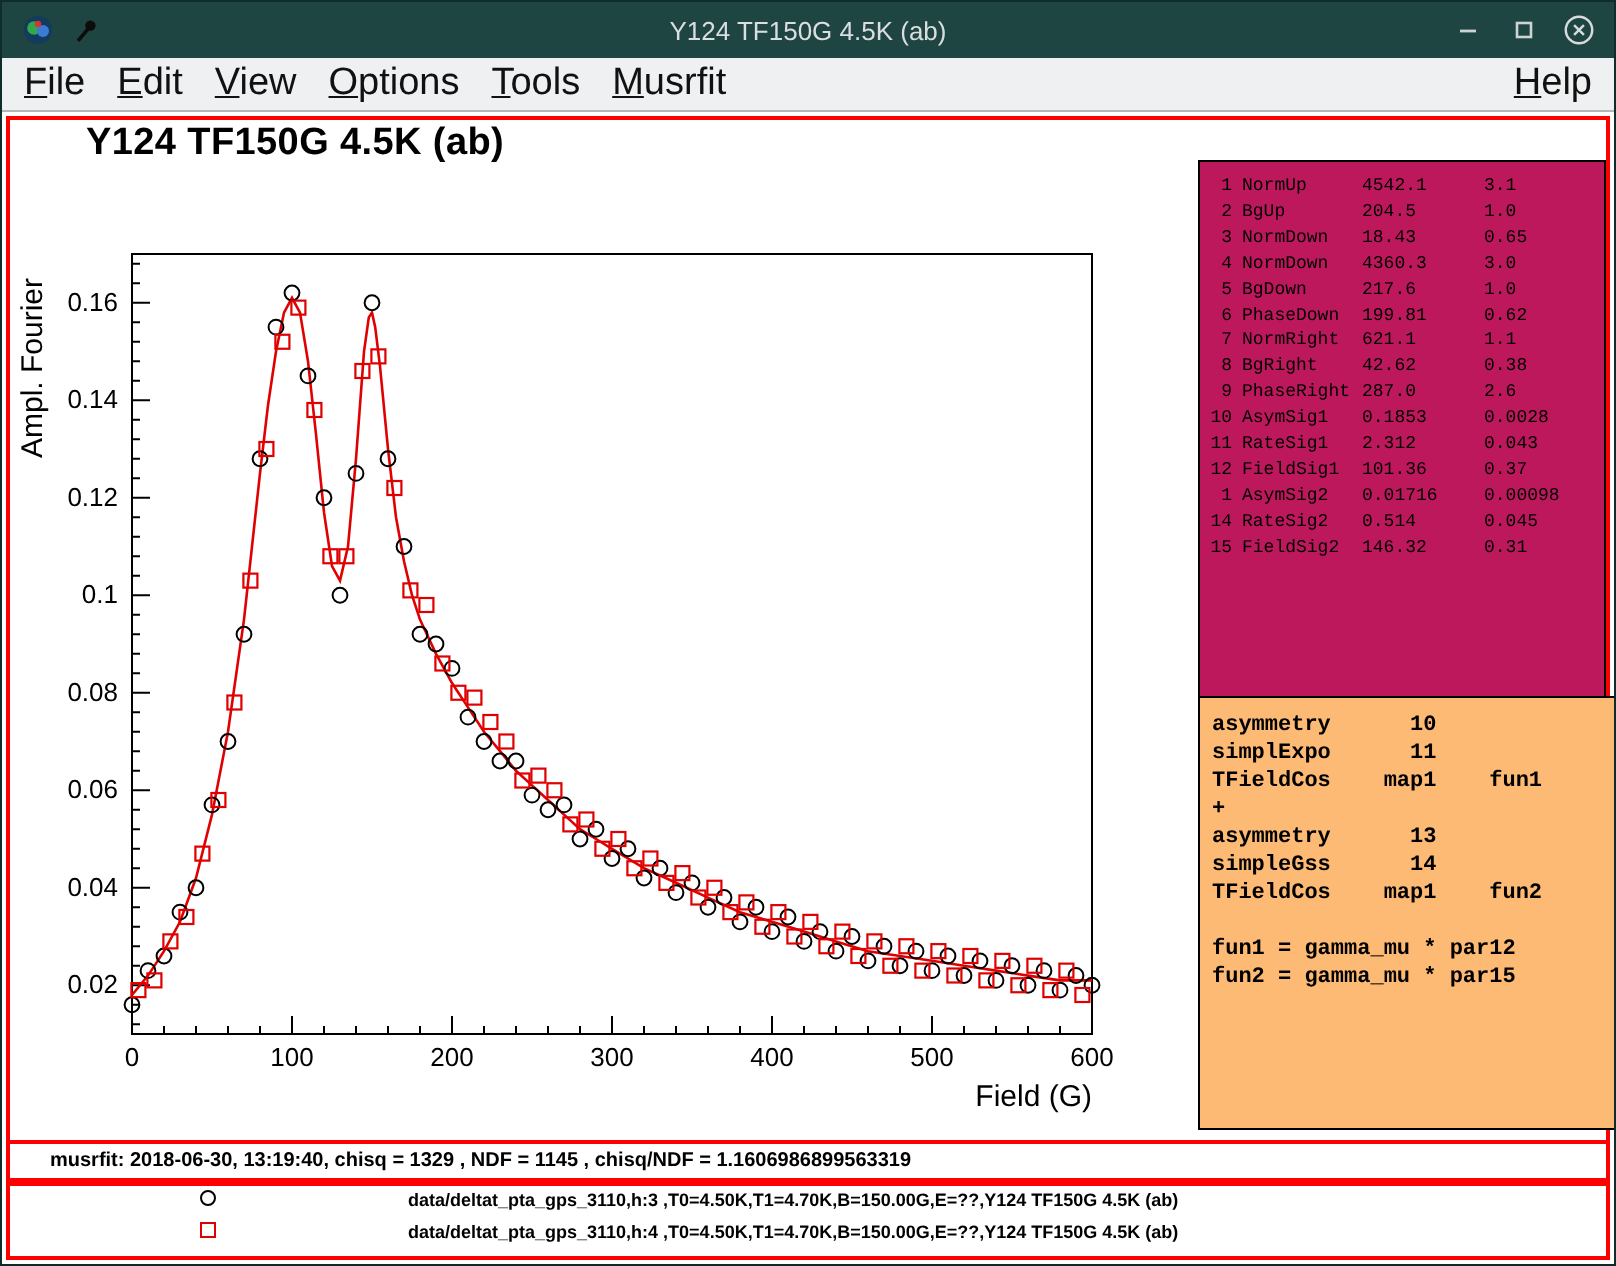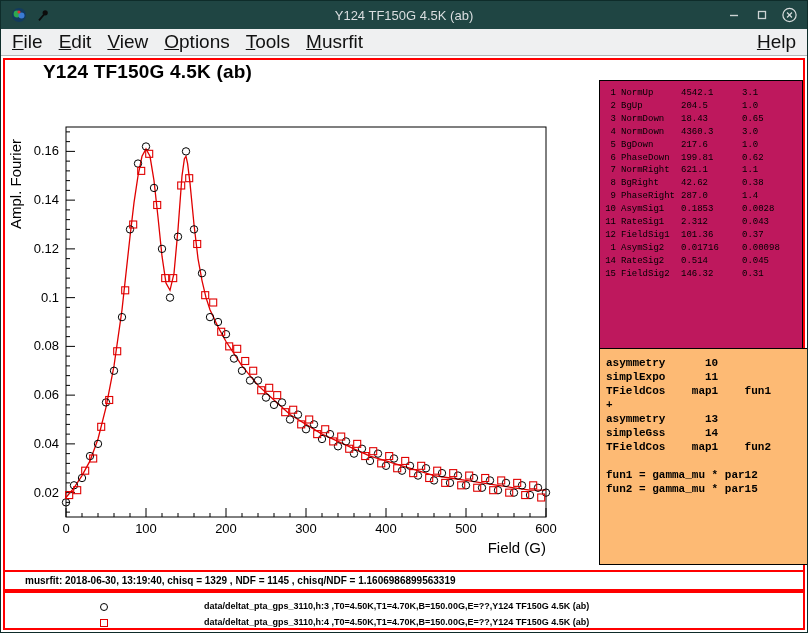--- a/index.html
+++ b/index.html
@@ -38,21 +38,21 @@
 
   
   .theory-box{position:absolute;left:598px;top:292px;width:232px;height:217px;border:1px solid #000;background:#fdba74;
               padding:7px 0 0 6px;font-family:"Liberation Mono",monospace;font-size:11px;font-weight:bold;line-height:14px;color:#000}
   .theory-box div{white-space:pre;min-height:14px}
 
   
   .pad1{position:absolute;left:2px;top:514px;right:2px;height:21px;border:2px solid #ff0000;display:flex;align-items:center;padding-left:20px;background:#fff}
   .status{font-size:10px;font-weight:bold;white-space:nowrap}
   .pad2{position:absolute;left:2px;top:535px;right:2px;height:39px;border:2px solid #ff0000;padding-top:2px;background:#fff}
-  .legend-row{height:16px;display:flex;align-items:flex-end}
+  .legend-row{height:16px;display:flex;align-items:flex-start}
   .lmark{width:8px;height:8px;flex:0 0 8px;margin-left:95px}
   .lmark.circle{border:1px solid #000;border-radius:50%}
   .lmark.square{border:1px solid #e00000}
   .llabel{margin-left:96px;font-size:9px;font-weight:bold;white-space:nowrap}
 </style>
 </head>
 <body>
 
 <div class="window">
 
@@ -329,21 +329,21 @@
 
     <div class="param-box">
         <div class="prow"><span class="pno">1</span><span class="pname">NormUp</span><span class="pval">4542.1</span><span class="perr">3.1</span></div>
         <div class="prow"><span class="pno">2</span><span class="pname">BgUp</span><span class="pval">204.5</span><span class="perr">1.0</span></div>
         <div class="prow"><span class="pno">3</span><span class="pname">NormDown</span><span class="pval">18.43</span><span class="perr">0.65</span></div>
         <div class="prow"><span class="pno">4</span><span class="pname">NormDown</span><span class="pval">4360.3</span><span class="perr">3.0</span></div>
         <div class="prow"><span class="pno">5</span><span class="pname">BgDown</span><span class="pval">217.6</span><span class="perr">1.0</span></div>
         <div class="prow"><span class="pno">6</span><span class="pname">PhaseDown</span><span class="pval">199.81</span><span class="perr">0.62</span></div>
         <div class="prow"><span class="pno">7</span><span class="pname">NormRight</span><span class="pval">621.1</span><span class="perr">1.1</span></div>
         <div class="prow"><span class="pno">8</span><span class="pname">BgRight</span><span class="pval">42.62</span><span class="perr">0.38</span></div>
-        <div class="prow"><span class="pno">9</span><span class="pname">PhaseRight</span><span class="pval">287.0</span><span class="perr">1.4</span></div>
+        <div class="prow"><span class="pno">9</span><span class="pname">PhaseRight</span><span class="pval">287.0</span><span class="perr">2.6</span></div>
         <div class="prow"><span class="pno">10</span><span class="pname">AsymSig1</span><span class="pval">0.1853</span><span class="perr">0.0028</span></div>
         <div class="prow"><span class="pno">11</span><span class="pname">RateSig1</span><span class="pval">2.312</span><span class="perr">0.043</span></div>
         <div class="prow"><span class="pno">12</span><span class="pname">FieldSig1</span><span class="pval">101.36</span><span class="perr">0.37</span></div>
         <div class="prow"><span class="pno">1</span><span class="pname">AsymSig2</span><span class="pval">0.01716</span><span class="perr">0.00098</span></div>
         <div class="prow"><span class="pno">14</span><span class="pname">RateSig2</span><span class="pval">0.514</span><span class="perr">0.045</span></div>
         <div class="prow"><span class="pno">15</span><span class="pname">FieldSig2</span><span class="pval">146.32</span><span class="perr">0.31</span></div>
       </div>
 
     <div class="theory-box">
         <div>asymmetry      10</div>

